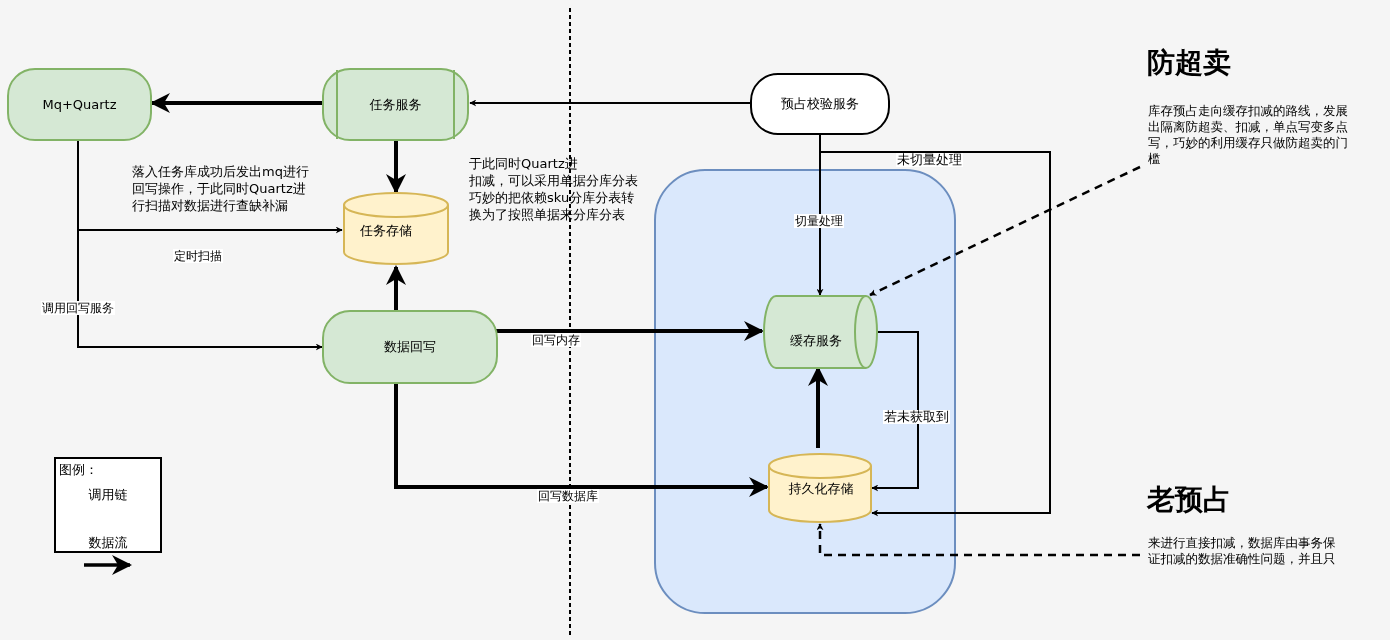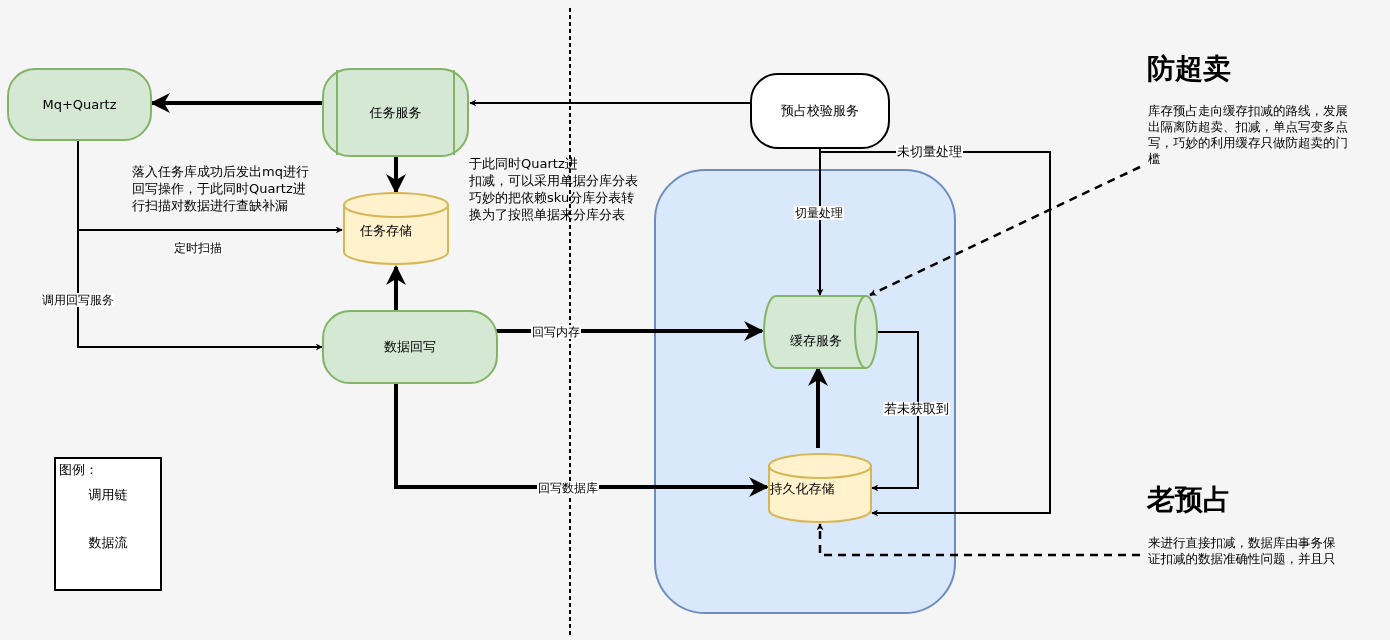--- a/index.html
+++ b/index.html
@@ -12,27 +12,27 @@
   svg.canvas { position: absolute; left: 0; top: 0; }
   .node {
     position: absolute; box-sizing: border-box;
     display: flex; align-items: center; justify-content: center;
     font-size: 13px; text-align: center; border-radius: 28px;
   }
   .green { background: #d5e8d4; border: 2px solid #82b366; }
   .white { background: #ffffff; border: 2px solid #000; }
   .elabel {
     position: absolute; font-size: 12px; background: #ffffff;
-    line-height: 14px; white-space: nowrap; padding: 0 1px;
+    line-height: 14px; white-space: nowrap; padding: 0 1px; margin-top: 8px;
   }
   .note { position: absolute; font-size: 13px; line-height: 17px; }
   .h-title { position: absolute; font-size: 28px; font-weight: bold; }
   .desc { position: absolute; font-size: 12.5px; line-height: 16px; width: 230px; }
   .legend {
-    position: absolute; left: 54px; top: 457px; width: 108px; height: 134px;
+    position: absolute; left: 54px; top: 457px; width: 108px; height: 96px;
     box-sizing: border-box; border: 2px solid #000; background: #fff;
   }
   .legend .t { position: absolute; left: 3px; top: 2px; font-size: 13px; }
   .legend .l1 { position: absolute; left: 0; width: 104px; top: 27px; text-align: center; font-size: 13px; }
   .legend .l2 { position: absolute; left: 0; width: 104px; top: 75px; text-align: center; font-size: 13px; }
   .cyl-label { position: absolute; font-size: 13px; text-align: center; }
 </style>
 </head>
 <body>
 
@@ -94,36 +94,36 @@
   </g>
 
   <line x1="84" y1="514" x2="132" y2="514" stroke="#000" stroke-width="1.5" marker-end="url(#arr)"></line>
   <line x1="84" y1="565" x2="130" y2="565" stroke="#000" stroke-width="3.5" marker-end="url(#arrB)"></line>
 </svg>
 
 <div class="node green" style="left:7px;top:68px;width:145px;height:73px;">
   <span>Mq+Quartz</span>
 </div>
 
-<div class="node green" style="left:322px;top:68px;width:147px;height:89px;">
+<div class="node green" style="left:322px;top:68px;width:147px;height:73px;">
   <div style="position:absolute;left:12px;top:0;bottom:0;border-left:2px solid #82b366;"></div>
   <div style="position:absolute;right:12px;top:0;bottom:0;border-left:2px solid #82b366;"></div>
   <span>任务服务</span>
 </div>
 
-<div class="node white" style="left:750px;top:73px;width:140px;height:76px;">
+<div class="node white" style="left:750px;top:73px;width:140px;height:62px;">
   <span>预占校验服务</span>
 </div>
 
 <div class="node green" style="left:322px;top:310px;width:176px;height:74px;">
   <span>数据回写</span>
 </div>
 
 <div class="cyl-label" style="left:344px;top:222px;width:84px;">任务存储</div>
-<div class="cyl-label" style="left:750px;top:480px;width:104px;">持久化存储</div>
+<div class="cyl-label" style="left:769px;top:480px;width:104px;">持久化存储</div>
 <div class="cyl-label" style="left:766px;top:323px;width:100px;margin-top:9px;">缓存服务</div>
 
 <div class="elabel" style="left:173px;top:241px;">定时扫描</div>
 <div class="elabel" style="left:41px;top:293px;">调用回写服务</div>
 <div class="elabel" style="left:531px;top:325px;">回写内存</div>
 <div class="elabel" style="left:537px;top:481px;">回写数据库</div>
 <div class="elabel" style="left:794px;top:206px;">切量处理</div>
 <div class="elabel" style="left:896px;top:145px;font-size:13px;">未切量处理</div>
 <div class="elabel" style="left:883px;top:402px;font-size:13px;">若未获取到</div>
 
@@ -133,21 +133,21 @@
   <div>行扫描对数据进行查缺补漏</div>
 </div>
 
 <div class="note" style="left:469px;top:155px;">
   <div>于此同时Quartz进</div>
   <div>扣减，可以采用单据分库分表</div>
   <div>巧妙的把依赖sku分库分表转</div>
   <div>换为了按照单据来分库分表</div>
 </div>
 
-<div class="h-title" style="left:1147px;top:50px;">防超卖</div>
+<div class="h-title" style="left:1147px;top:44px;">防超卖</div>
 <div class="desc" style="left:1148px;top:103px;">
   <div>库存预占走向缓存扣减的路线，发展</div>
   <div>出隔离防超卖、扣减，单点写变多点</div>
   <div>写，巧妙的利用缓存只做防超卖的门</div>
   <div>槛</div>
 </div>
 
 <div class="h-title" style="left:1147px;top:481px;">老预占</div>
 <div class="desc" style="left:1148px;top:535px;">
   <div>来进行直接扣减，数据库由事务保</div>

